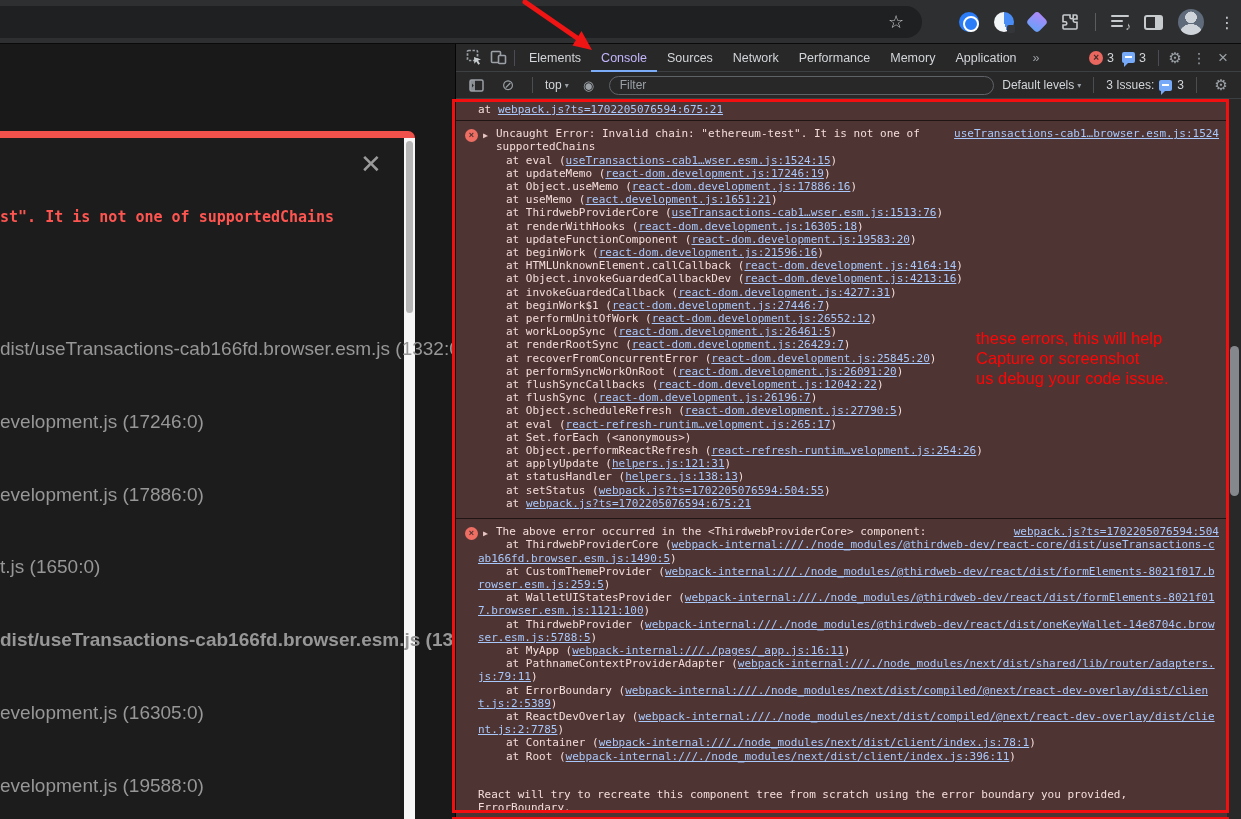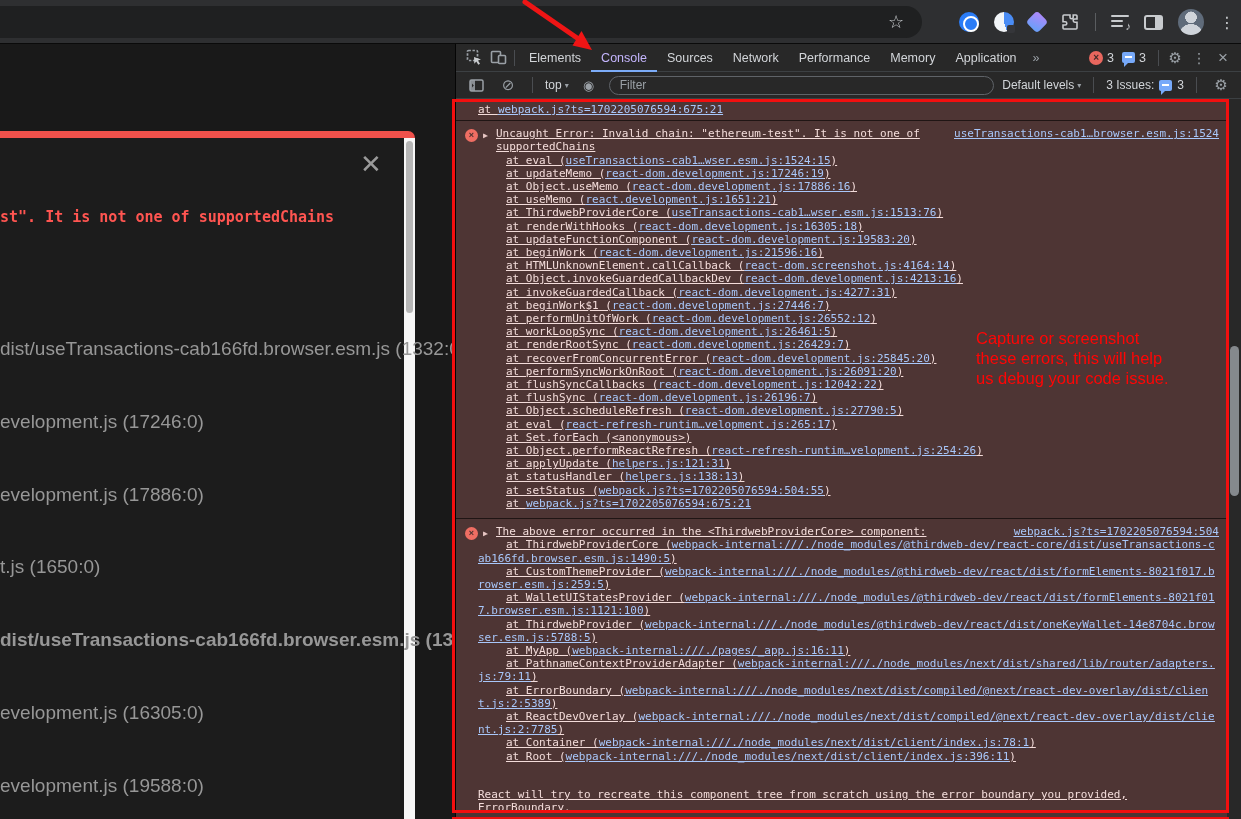--- a/index.html
+++ b/index.html
@@ -51,21 +51,21 @@
   .bubble::before { content:''; position:absolute; left:3px; top:4px; width:7px; height:2px; background:#fff; }
   .bubble::after { content:''; position:absolute; left:2px; bottom:-4px; border:3px solid transparent; border-top-color:#77a9f9; border-left-color:#77a9f9; }
   .cnt { margin:0 8px 0 4px; flex:none; }
   .dt-toolbar { height:27px; display:flex; align-items:center; border-bottom:1px solid #3c4043; padding:0 8px; gap:8px; font-size:12px; color:#d2d5d9; }
   .caret { font-size:8px; color:#9aa0a6; margin-left:3px; }
   .filter { flex:1; height:19px; border:1px solid #5f6368; border-radius:11px; background:transparent; color:#bcc0c4; font:12px "Liberation Sans",sans-serif; padding:0 10px; outline:none; }
   .filter::placeholder { color:#9aa0a6; }
 
   
   .console { position:absolute; left:0; top:56px; right:0; bottom:0; background:#282828; overflow:hidden;
-             font:11px/13.2px "DejaVu Sans Mono",monospace; color:#f3dcda;text-decoration:underline; }
+             font:11px/13.2px "DejaVu Sans Mono",monospace; color:#f3dcda; }
   .msgs { margin-right:14px; }
   .tail-line { background:#4e3534; padding:3px 8px 4px 22px; border-bottom:1px solid rgba(0,0,0,0.6); }
   .console-msg { position:relative; background:#4e3534; padding:6px 8px 8px 22px; border-bottom:1px solid rgba(0,0,0,0.6); }
   .msg-icon { position:absolute; left:9px; top:8px; width:13px; height:13px; border-radius:50%; background:#ef6e63; color:#46302e; font:bold 9px/13px "Liberation Sans",sans-serif; text-align:center; }
   .msg-caret { position:absolute; left:27px; top:8px; font-size:8px; color:#e8c7c4; cursor:pointer; }
   .msg-header { display:flex; align-items:flex-start; padding-left:18px; gap:10px; }
   .hdr-text { flex:1; min-width:0; }
   .hdr-src { white-space:nowrap; color:#a8c7fa; text-decoration:underline; cursor:pointer; }
   .msg-stack .line { text-indent:28px; word-break:break-all; }
   .link { color:#a8c7fa; text-decoration:underline; cursor:pointer; }
@@ -209,21 +209,21 @@
           </div>
           <div class="msg-stack">
             <div class="line">at eval (<span class="link">useTransactions-cab1…wser.esm.js:1524:15</span>)</div>
             <div class="line">at updateMemo (<span class="link">react-dom.development.js:17246:19</span>)</div>
             <div class="line">at Object.useMemo (<span class="link">react-dom.development.js:17886:16</span>)</div>
             <div class="line">at useMemo (<span class="link">react.development.js:1651:21</span>)</div>
             <div class="line">at ThirdwebProviderCore (<span class="link">useTransactions-cab1…wser.esm.js:1513:76</span>)</div>
             <div class="line">at renderWithHooks (<span class="link">react-dom.development.js:16305:18</span>)</div>
             <div class="line">at updateFunctionComponent (<span class="link">react-dom.development.js:19583:20</span>)</div>
             <div class="line">at beginWork (<span class="link">react-dom.development.js:21596:16</span>)</div>
-            <div class="line">at HTMLUnknownElement.callCallback (<span class="link">react-dom.screenshot.js:4164:14</span>)</div>
+            <div class="line">at HTMLUnknownElement.callCallback (<span class="link">react-dom.development.js:4164:14</span>)</div>
             <div class="line">at Object.invokeGuardedCallbackDev (<span class="link">react-dom.development.js:4213:16</span>)</div>
             <div class="line">at invokeGuardedCallback (<span class="link">react-dom.development.js:4277:31</span>)</div>
             <div class="line">at beginWork$1 (<span class="link">react-dom.development.js:27446:7</span>)</div>
             <div class="line">at performUnitOfWork (<span class="link">react-dom.development.js:26552:12</span>)</div>
             <div class="line">at workLoopSync (<span class="link">react-dom.development.js:26461:5</span>)</div>
             <div class="line">at renderRootSync (<span class="link">react-dom.development.js:26429:7</span>)</div>
             <div class="line">at recoverFromConcurrentError (<span class="link">react-dom.development.js:25845:20</span>)</div>
             <div class="line">at performSyncWorkOnRoot (<span class="link">react-dom.development.js:26091:20</span>)</div>
             <div class="line">at flushSyncCallbacks (<span class="link">react-dom.development.js:12042:22</span>)</div>
             <div class="line">at flushSync (<span class="link">react-dom.development.js:26196:7</span>)</div>
@@ -263,20 +263,20 @@
           </div>
         </div>
       </div>
     <div class="dt-thumb"></div>
   </div>
 </div>
 
 <div class="red-box red-box1"></div>
 <div class="red-box red-box2"></div>
 <div class="note" id="note">
+    <div>these errors, this will help</div>
     <div>Capture or screenshot</div>
-    <div>these errors, this will help</div>
     <div>us debug your code issue.</div>
   </div>
 <svg class="arrow-svg" width="130" height="60">
   <line x1="25" y1="2" x2="80" y2="40" stroke="#ef1515" stroke-width="5" stroke-linecap="round"></line>
   <polygon points="92,50 72.5,45.5 81.5,31" fill="#ef1515"></polygon>
 </svg>
 
 </body></html>

